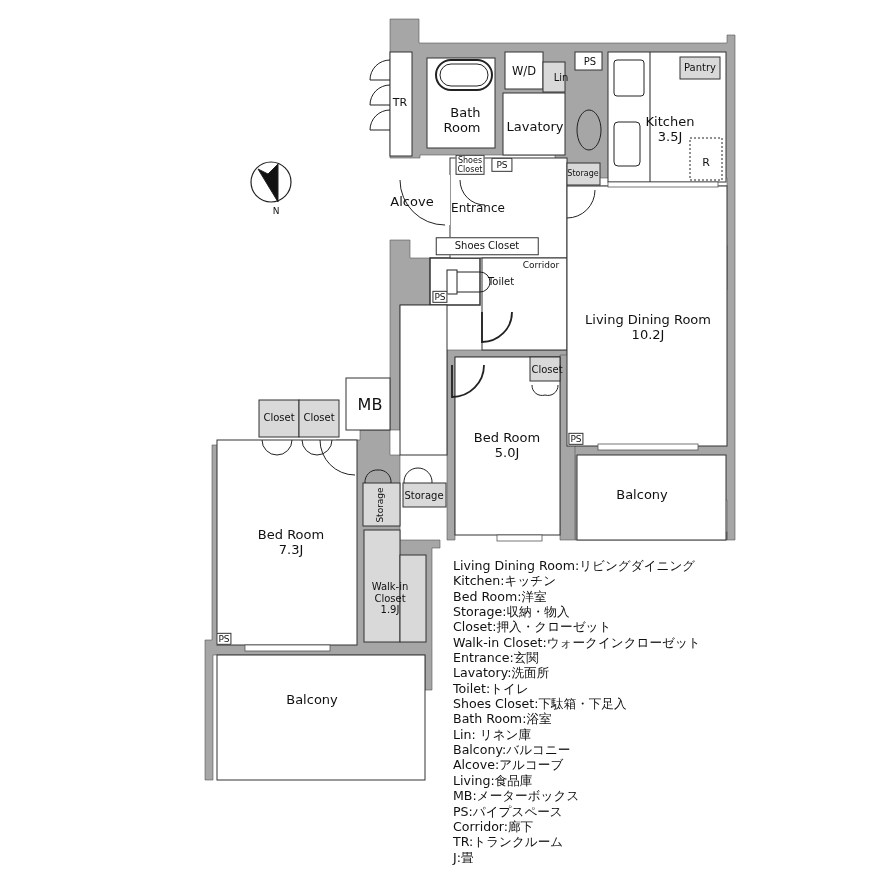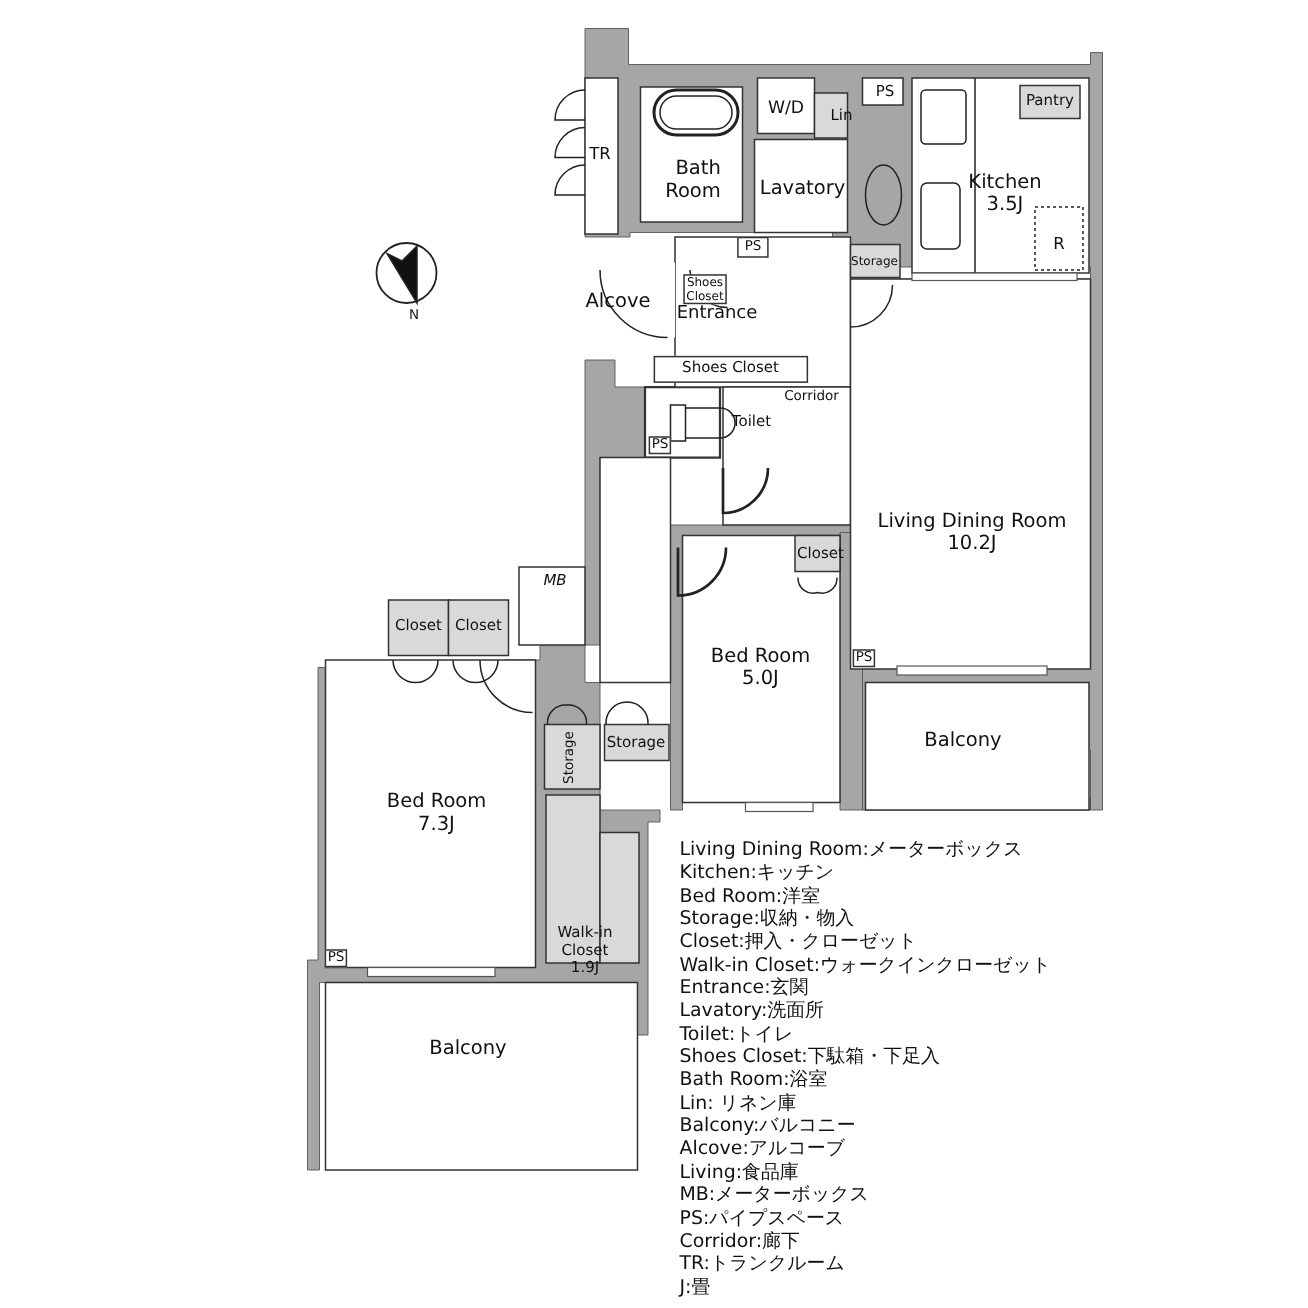--- a/index.html
+++ b/index.html
@@ -127,63 +127,63 @@
 <div class="lbl" style="left:524px;top:72px;font-size:11.5px;">W/D</div>
 <div class="lbl" style="left:561px;top:78px;font-size:10px;">Lin</div>
 <div class="lbl" style="left:590px;top:62px;font-size:10px;">PS</div>
 <div class="lbl" style="left:700px;top:68px;font-size:10px;">Pantry</div>
 <div class="lbl" style="left:670px;top:130px;font-size:13px;text-align:center;">
   <div>Kitchen</div>
   <div>3.5J</div>
 </div>
 <div class="lbl" style="left:706px;top:163px;font-size:11px;">R</div>
 <div class="lbl" style="left:535px;top:127px;font-size:13px;">Lavatory</div>
-<div class="lbl" style="left:470px;top:165px;font-size:8px;border:1px solid #333;background:#fff;padding:0 1px;margin-top:28px;">
+<div class="lbl" style="left:470px;top:165px;font-size:8px;border:1px solid #333;background:#fff;padding:0 1px;">
   <div>Shoes</div>
   <div>Closet</div>
 </div>
 <div class="lbl" style="left:502px;top:165px;font-size:9px;border:1px solid #333;background:#fff;padding:1px 4px;">PS</div>
 <div class="lbl" style="left:583px;top:174px;font-size:8px;">Storage</div>
 <div class="lbl" style="left:412px;top:202px;font-size:13px;">Alcove</div>
 <div class="lbl" style="left:478px;top:209px;font-size:12px;">Entrance</div>
 <div class="lbl" style="left:487px;top:246px;font-size:10px;border:1px solid #333;background:#fff;padding:2px 18px;">Shoes Closet</div>
 <div class="lbl" style="left:541px;top:265px;font-size:9px;">Corridor</div>
 <div class="lbl" style="left:501px;top:282px;font-size:10px;">Toilet</div>
 <div class="lbl" style="left:440px;top:297px;font-size:9px;border:1px solid #333;background:#fff;padding:0 1px;">PS</div>
-<div class="lbl" style="left:648px;top:328px;font-size:13px;margin-top:28px;">
+<div class="lbl" style="left:648px;top:328px;font-size:13px;">
   <div>Living Dining Room</div>
   <div>10.2J</div>
 </div>
 <div class="lbl" style="left:547px;top:370px;font-size:10px;">Closet</div>
-<div class="lbl" style="left:370px;top:388px;font-size:10px;font-style:italic;">MB</div>
+<div class="lbl" style="left:370px;top:405px;font-size:16px;">MB</div>
 <div class="lbl" style="left:279px;top:418px;font-size:10px;">Closet</div>
 <div class="lbl" style="left:319px;top:418px;font-size:10px;">Closet</div>
 <div class="lbl" style="left:507px;top:446px;font-size:13px;">
   <div>Bed Room</div>
   <div>5.0J</div>
 </div>
 <div class="lbl" style="left:576px;top:439px;font-size:9px;border:1px solid #333;background:#fff;padding:0 1px;">PS</div>
 <div class="lbl" style="left:642px;top:495px;font-size:13px;">Balcony</div>
 <div class="lbl" style="left:380px;top:505px;font-size:9px;transform:translate(-50%,-50%) rotate(-90deg);">Storage</div>
 <div class="lbl" style="left:424px;top:496px;font-size:10px;">Storage</div>
 <div class="lbl" style="left:291px;top:543px;font-size:13px;">
   <div>Bed Room</div>
   <div>7.3J</div>
 </div>
-<div class="lbl" style="left:390px;top:598px;font-size:10px;margin-top:36px;">
+<div class="lbl" style="left:390px;top:598px;font-size:10px;">
   <div>Walk-in</div>
   <div>Closet</div>
   <div>1.9J</div>
 </div>
 <div class="lbl" style="left:224px;top:639px;font-size:9px;border:1px solid #333;background:#fff;padding:0 1px;">PS</div>
 <div class="lbl" style="left:312px;top:700px;font-size:13px;">Balcony</div>
 <div class="lbl" style="left:276px;top:211px;font-size:9px;">N</div>
 
 <div class="legend">
-  <div>Living Dining Room:メーターボックス</div>
+  <div>Living Dining Room:リビングダイニング</div>
   <div>Kitchen:キッチン</div>
   <div>Bed Room:洋室</div>
   <div>Storage:収納・物入</div>
   <div>Closet:押入・クローゼット</div>
   <div>Walk-in Closet:ウォークインクローゼット</div>
   <div>Entrance:玄関</div>
   <div>Lavatory:洗面所</div>
   <div>Toilet:トイレ</div>
   <div>Shoes Closet:下駄箱・下足入</div>
   <div>Bath Room:浴室</div>

